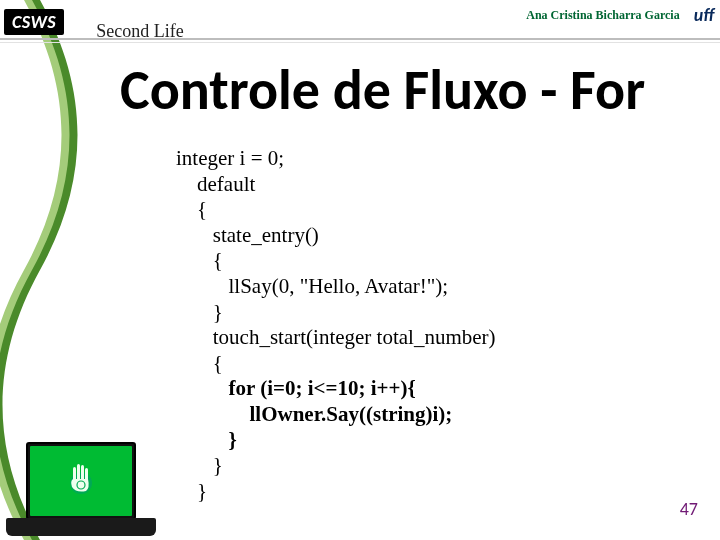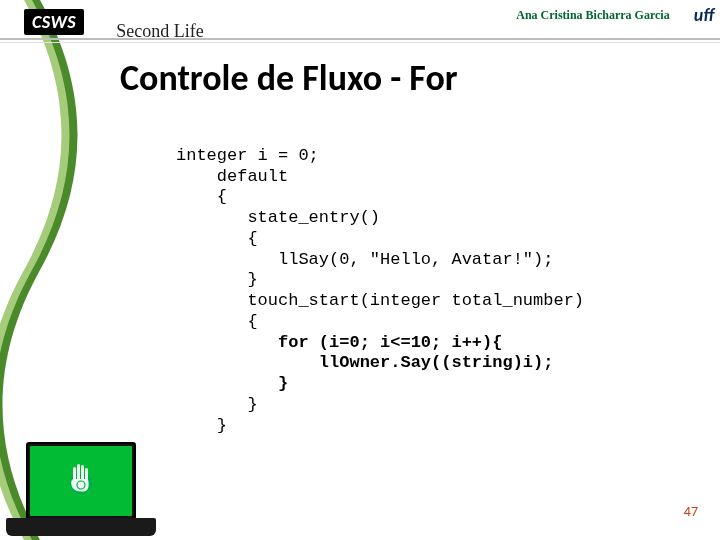--- a/index.html
+++ b/index.html
@@ -1,37 +1,37 @@
 <!DOCTYPE html>
 <html><head>
 <meta charset="utf-8">
 <style>
   *{box-sizing:border-box;margin:0;padding:0}
   body{width:720px;height:540px;font-family:Calibri,Arial,sans-serif;background:#fff;position:relative;overflow:hidden}
   .side-curve{position:absolute;left:0;top:0;width:120px;height:540px;z-index:0}
   .side-curve svg{width:100%;height:100%}
   .topbar{position:absolute;left:0;top:4px;right:0;height:36px;display:flex;align-items:center;z-index:2}
-  .csws{margin-left:24px;background:#000;color:#fff;font-weight:800;font-style:italic;padding:2px 8px;font-size:18px;border-radius:2px;letter-spacing:0.5px}
+  .csws{margin-left:4px;background:#000;color:#fff;font-weight:800;font-style:italic;padding:2px 8px;font-size:18px;border-radius:2px;letter-spacing:0.5px}
   .sl-label{margin-left:32px;margin-top:18px;font-family:Georgia,serif;font-size:18px;color:#222}
-  .top-right{position:absolute;right:6px;top:4px;display:flex;align-items:center;gap:24px;z-index:2}
+  .top-right{position:absolute;right:6px;top:4px;display:flex;align-items:center;gap:14px;z-index:2}
   .author{font-family:'Comic Sans MS',cursive;font-weight:700;font-size:12px;color:#063}
   .uff{font-weight:900;font-style:italic;color:#0a2a5c;font-size:18px}
   .hr1{position:absolute;left:0;top:38px;right:0;height:2px;background:#bdbdbd;z-index:1}
   .hr2{position:absolute;left:0;top:42px;right:0;height:1px;background:#e2e2e2;z-index:1}
-  .title{position:absolute;left:120px;top:56px;font-size:36px;font-weight:700;color:#000}
-  .code{position:absolute;left:176px;top:146px;font-family:Liberation Mono, monospace;font-size:17px;line-height:1.22;color:#000;white-space:pre}
+  .title{position:absolute;left:120px;top:56px;font-size:56px;font-weight:700;color:#000}
+  .code{position:absolute;left:176px;top:146px;font-family:Liberation Serif, serif;font-size:21px;line-height:1.22;color:#000;white-space:pre}
   .bold{font-weight:700}
   .laptop{position:absolute;left:0;bottom:0;width:160px;height:130px;z-index:3}
   .laptop .base{position:absolute;left:6px;bottom:4px;width:150px;height:18px;background:#1a1a1a;border-radius:2px 2px 6px 6px}
   .laptop .screen-frame{position:absolute;left:26px;bottom:20px;width:110px;height:78px;background:#111;border:2px solid #000;border-radius:3px}
   .laptop .screen{position:absolute;left:30px;bottom:24px;width:102px;height:70px;background:#0b3;border-radius:1px;display:flex;align-items:center;justify-content:center}
   .hand{width:34px;height:40px;position:relative}
   .hand svg{width:100%;height:100%}
   .sl-text{position:absolute;left:42px;bottom:8px;font-family:Georgia,serif;font-weight:700;font-size:14px;color:#072;letter-spacing:1px}
-  .page-num{position:absolute;right:22px;bottom:20px;font-size:14px;color:#c2410c}
+  .page-num{position:absolute;right:22px;bottom:20px;font-size:18px;color:#701a75}
 </style>
 </head>
 <body>
 
 <div class="side-curve">
   <svg viewBox="0 0 120 540" preserveAspectRatio="none">
     <path d="M0,0 L40,0 C90,90 90,180 40,270 C-10,360 -10,450 40,540 L0,540 Z" fill="#4a8a2a"></path>
     <path d="M0,0 L32,0 C82,90 82,180 32,270 C-18,360 -18,450 32,540 L0,540 Z" fill="#a4cc7a"></path>
     <path d="M0,0 L24,0 C74,90 74,180 24,270 C-26,360 -26,450 24,540 L0,540 Z" fill="#ffffff"></path>
   </svg>

